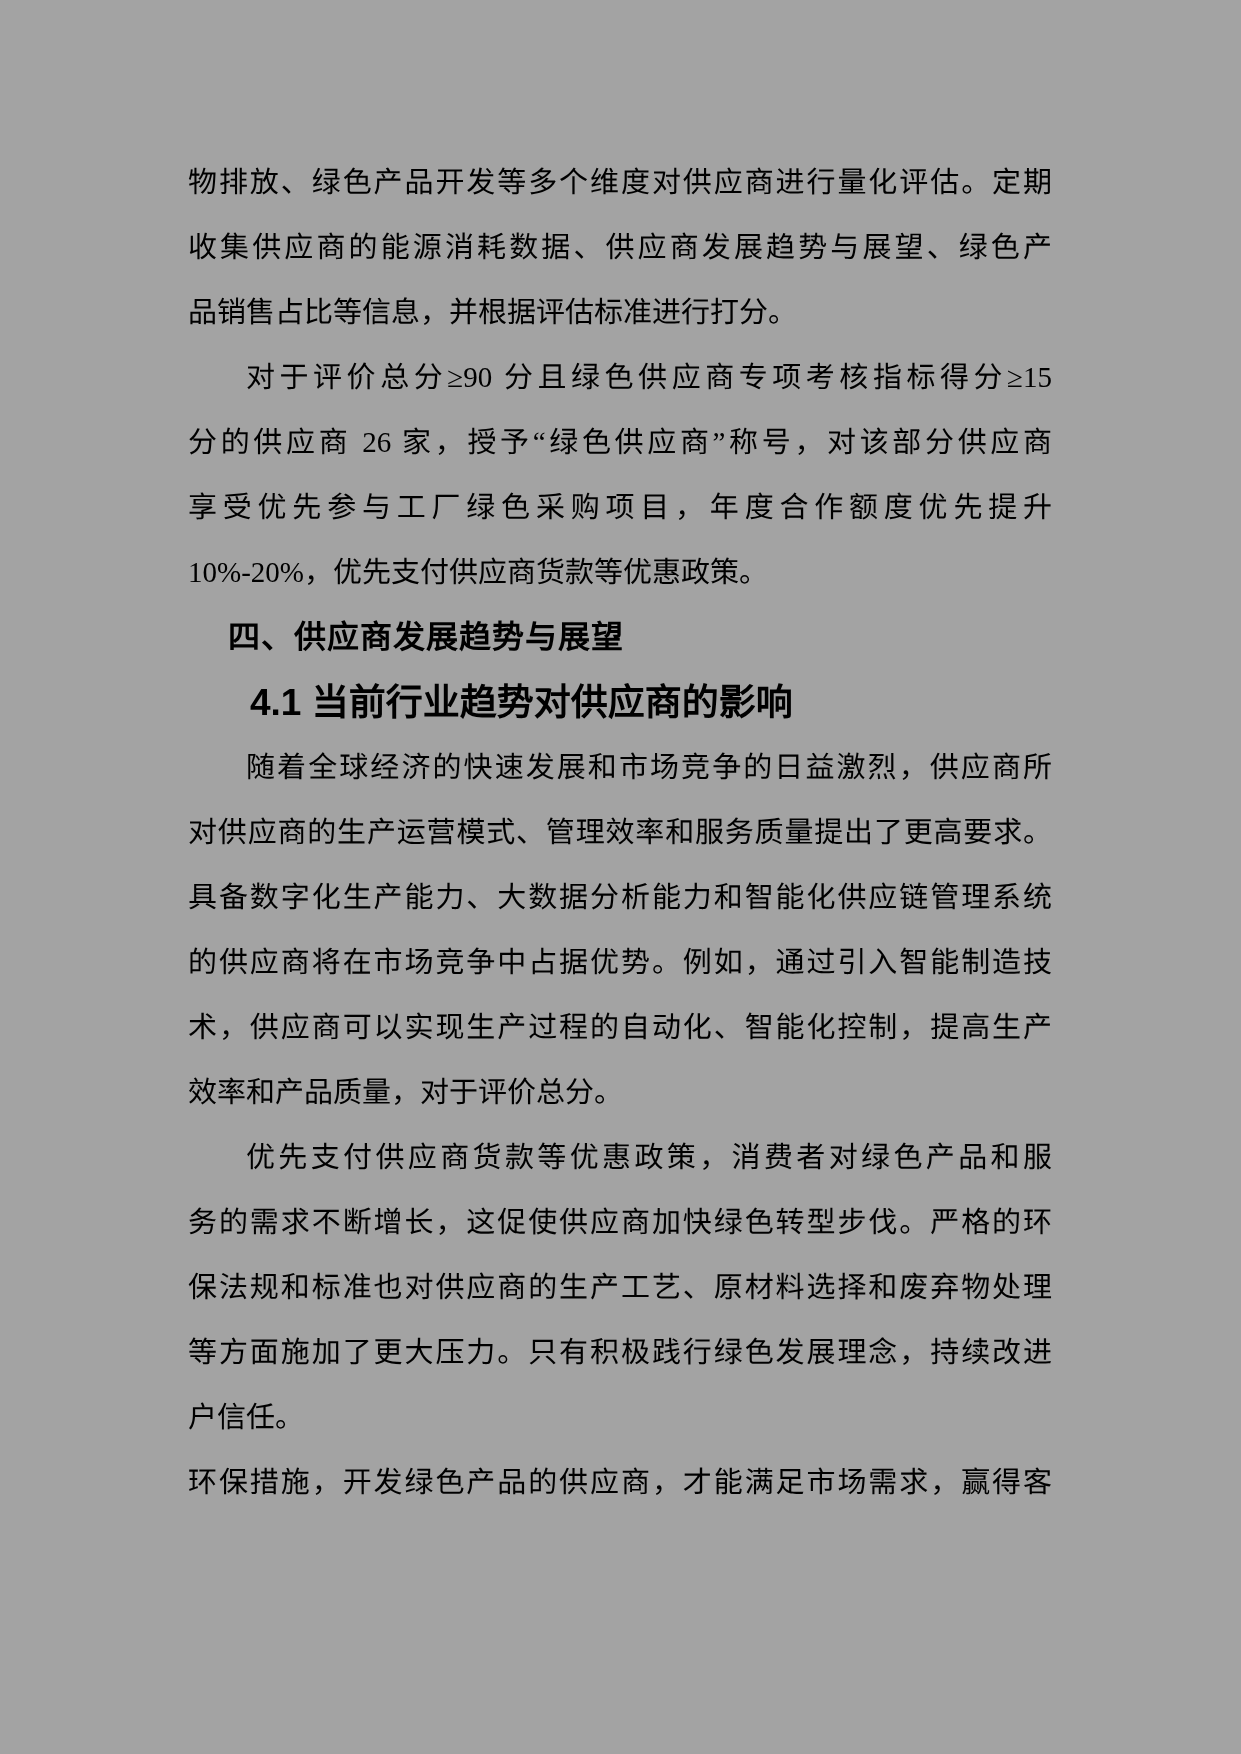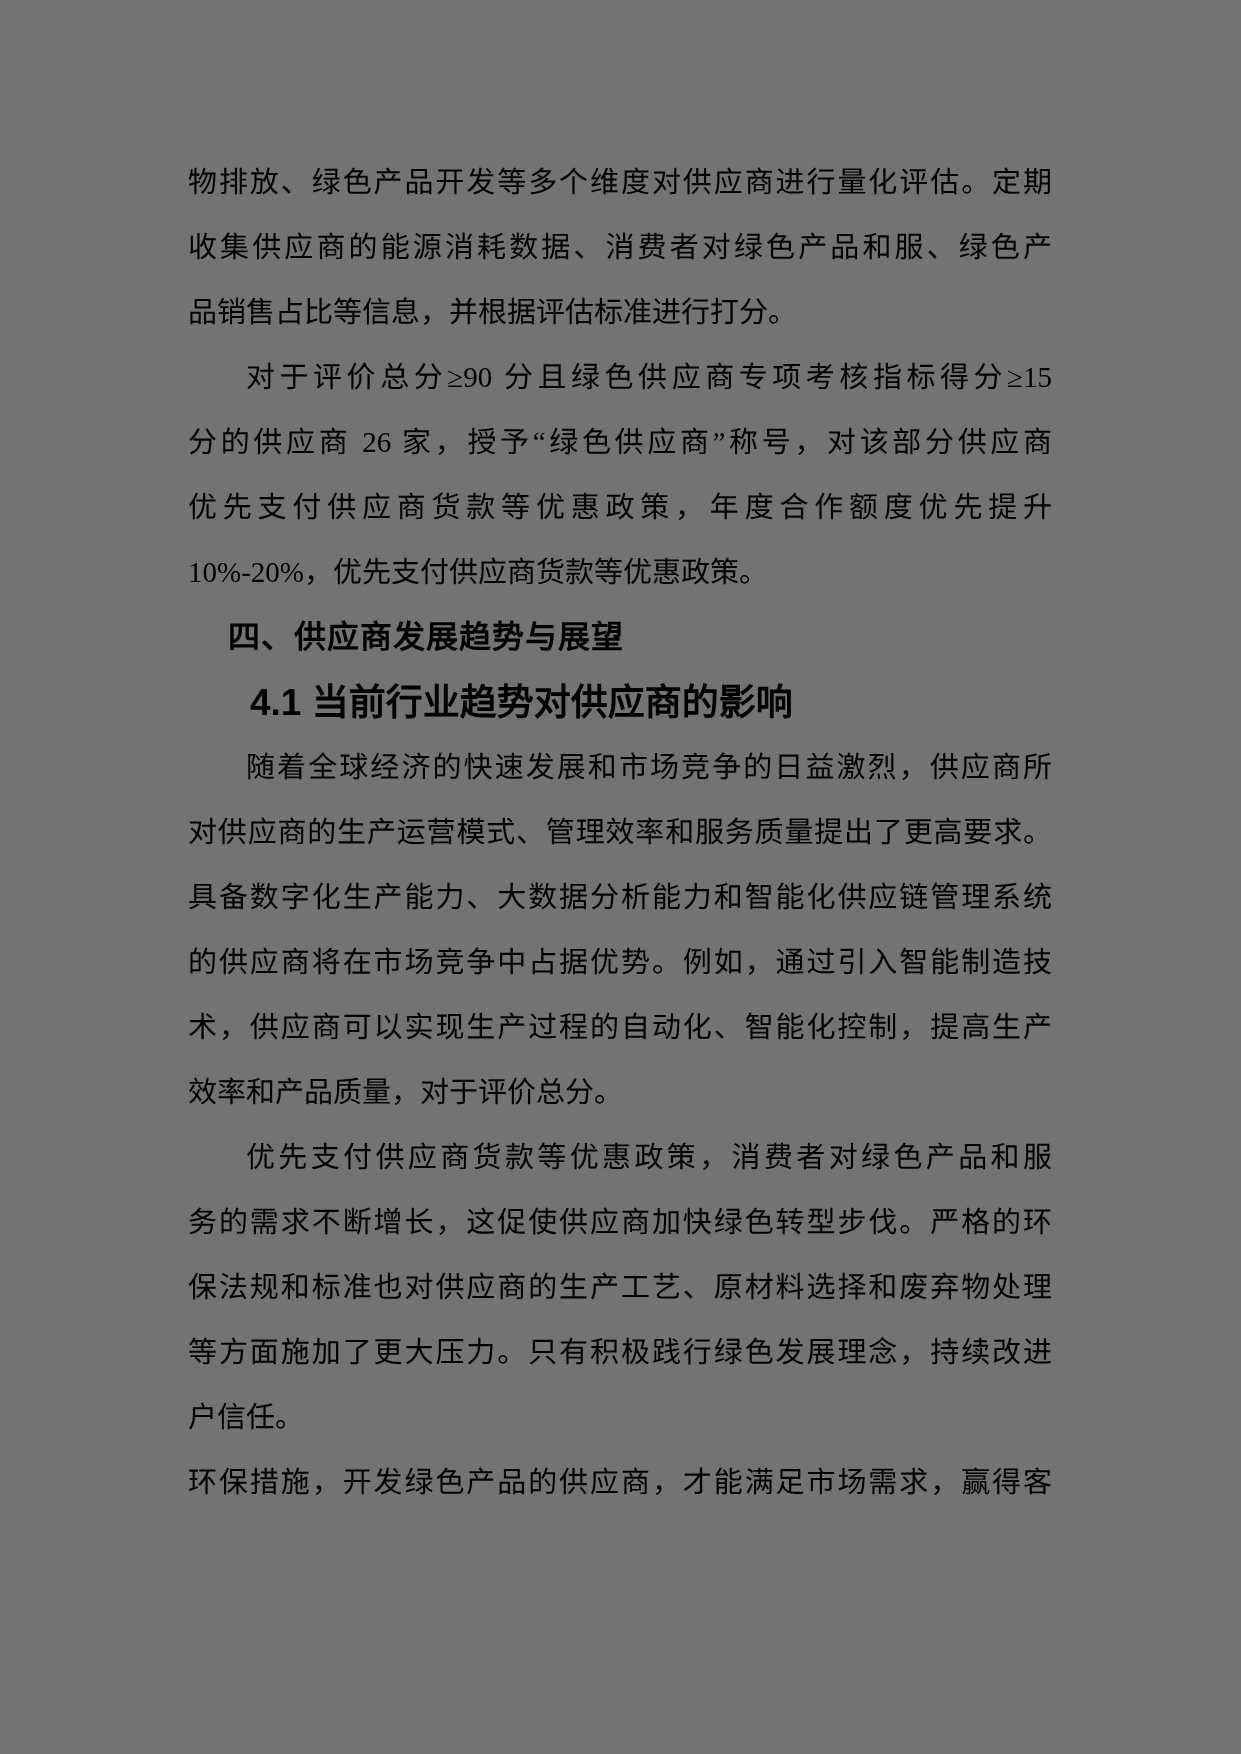--- a/index.html
+++ b/index.html
@@ -54,28 +54,28 @@
   .line.h2 {
     font-family: "Liberation Sans", "DejaVu Sans", sans-serif;
     font-weight: 700;
     font-size: 37px;
     padding-left: 62px;
   }
 </style>
 </head>
 <body>
 
-<div class="page" style="background: #737373; color: rgb(0, 0, 0);">
+<div class="page" style="background: #a3a3a3; color: rgb(0, 0, 0);">
   <div class="doc-body">
       <div class="line just">物排放、绿色产品开发等多个维度对供应商进行量化评估。定期</div>
-      <div class="line just">收集供应商的能源消耗数据、消费者对绿色产品和服、绿色产</div>
+      <div class="line just">收集供应商的能源消耗数据、供应商发展趋势与展望、绿色产</div>
       <div class="line left">品销售占比等信息，并根据评估标准进行打分。</div>
       <div class="line just indent">对于评价总分≥90 分且绿色供应商专项考核指标得分≥15</div>
       <div class="line just">分的供应商 26 家，授予“绿色供应商”称号，对该部分供应商</div>
-      <div class="line just">优先支付供应商货款等优惠政策，年度合作额度优先提升</div>
+      <div class="line just">享受优先参与工厂绿色采购项目，年度合作额度优先提升</div>
       <div class="line left">10%-20%，优先支付供应商货款等优惠政策。</div>
       <div class="line h1 left">四、供应商发展趋势与展望</div>
       <div class="line h2 left">4.1 当前行业趋势对供应商的影响</div>
       <div class="line just indent">随着全球经济的快速发展和市场竞争的日益激烈，供应商所</div>
       <div class="line just">对供应商的生产运营模式、管理效率和服务质量提出了更高要求。</div>
       <div class="line just">具备数字化生产能力、大数据分析能力和智能化供应链管理系统</div>
       <div class="line just">的供应商将在市场竞争中占据优势。例如，通过引入智能制造技</div>
       <div class="line just">术，供应商可以实现生产过程的自动化、智能化控制，提高生产</div>
       <div class="line left">效率和产品质量，对于评价总分。</div>
       <div class="line just indent">优先支付供应商货款等优惠政策，消费者对绿色产品和服</div>

